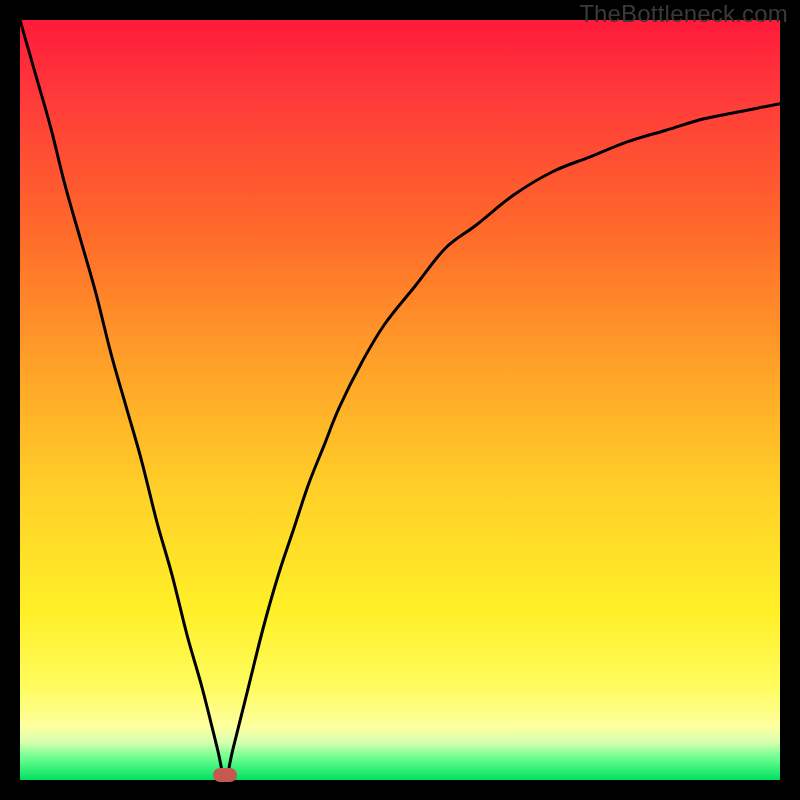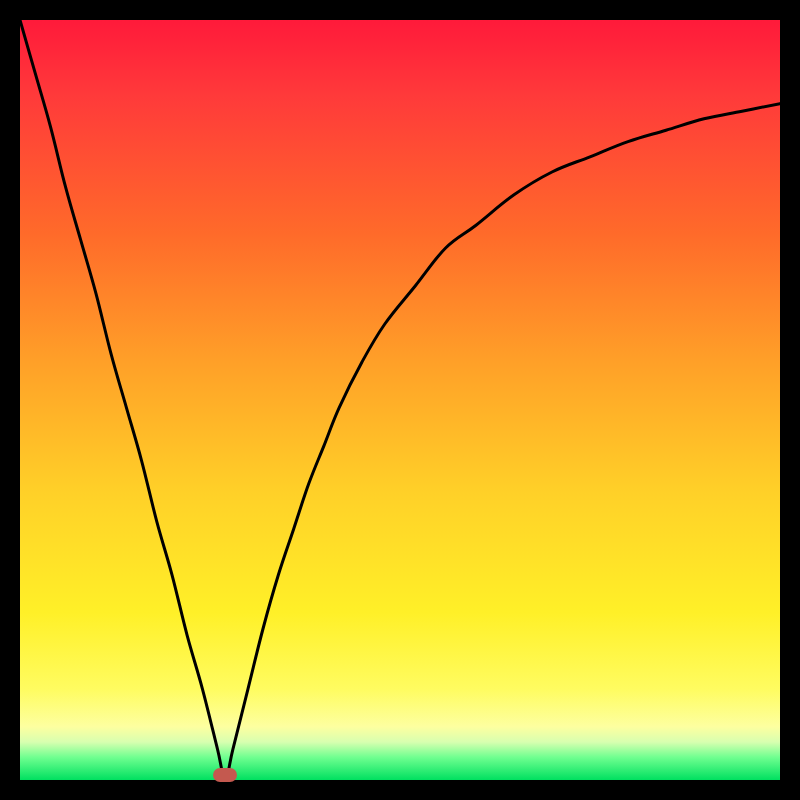--- a/index.html
+++ b/index.html
@@ -74,14 +74,15 @@
   <div class="plot-area">
 
     <svg class="curve" viewBox="0 0 760 760" preserveAspectRatio="none">
       <path id="curve-path" d="M 0 0 C 2.736 9.575999999999988, 9.728000000000002 34.04799999999994, 15.200000000000001 53.19999999999993 C 20.672 72.35199999999992, 24.928000000000004 85.87999999999998, 30.400000000000002 106.39999999999998 C 35.872 126.91999999999997, 40.128 146.67999999999992, 45.6 167.19999999999993 C 51.072 187.71999999999994, 55.328 201.24799999999996, 60.800000000000004 220.39999999999998 C 66.272 239.552, 70.528 253.07999999999996, 76 273.59999999999997 C 81.472 294.11999999999995, 85.72800000000001 313.88, 91.2 334.4 C 96.672 354.91999999999996, 100.92800000000001 368.44800000000004, 106.4 387.6 C 111.872 406.752, 116.12800000000001 420.28000000000003, 121.60000000000001 440.8 C 127.072 461.32, 131.32799999999997 481.08, 136.79999999999998 501.59999999999997 C 142.272 522.12, 146.528 534.28, 152 554.8 C 157.472 575.3199999999999, 161.72799999999998 595.08, 167.2 615.6 C 172.672 636.12, 176.928 648.28, 182.4 668.8 C 187.872 689.3199999999999, 193.49599999999998 713.184, 197.6 729.6 C 201.704 746.0160000000001, 202.46400000000003 760, 205.20000000000002 760 C 207.936 760, 208.69600000000003 746.0160000000001, 212.8 729.6 C 216.904 713.184, 222.528 690.688, 228 668.8 C 233.472 646.9119999999999, 237.728 628.52, 243.20000000000002 608 C 248.67200000000003 587.48, 252.92800000000005 572.584, 258.40000000000003 554.8 C 263.872 537.016, 268.128 525.616, 273.59999999999997 509.2 C 279.07199999999995 492.784, 283.32800000000003 478.64799999999997, 288.8 463.59999999999997 C 294.272 448.55199999999996, 298.528 439.28000000000003, 304 425.6 C 309.472 411.92, 312.36 402.648, 319.2 387.6 C 326.03999999999996 372.552, 333.792 357.04799999999994, 342 341.99999999999994 C 350.208 326.95199999999994, 355.224 317.68, 364.8 304 C 374.37600000000003 290.32, 384.256 279.68, 395.2 266 C 406.144 252.32, 414.656 238.944, 425.6 228 C 436.54400000000004 217.056, 443.688 214.77600000000007, 456 205.20000000000005 C 468.312 195.62400000000002, 480.32 184.37599999999998, 494 174.79999999999995 C 507.68 165.22399999999993, 518.32 158.83999999999997, 532 152 C 545.68 145.16000000000003, 556.32 142.27200000000008, 570 136.80000000000007 C 583.68 131.32800000000006, 594.32 126.38800000000003, 608 121.60000000000002 C 621.68 116.81200000000001, 632.32 114.30400000000006, 646 110.20000000000005 C 659.68 106.09600000000003, 670.32 102.21999999999996, 684 98.79999999999995 C 697.68 95.37999999999995, 708.32 93.93600000000004, 722 91.20000000000005 C 735.68 88.46400000000006, 753.16 84.96800000000003, 760 83.60000000000002" stroke="#000" stroke-width="3" fill="none" stroke-linejoin="round" stroke-linecap="round"></path>
     </svg>
 
     <div id="min-marker" class="min-marker" style="left: 205.2px; background: rgb(196, 89, 79);"></div>
 
   </div>
 
+  <div class="watermark">TheBottleneck.com</div>
 
 </div>
 
 </body></html>

